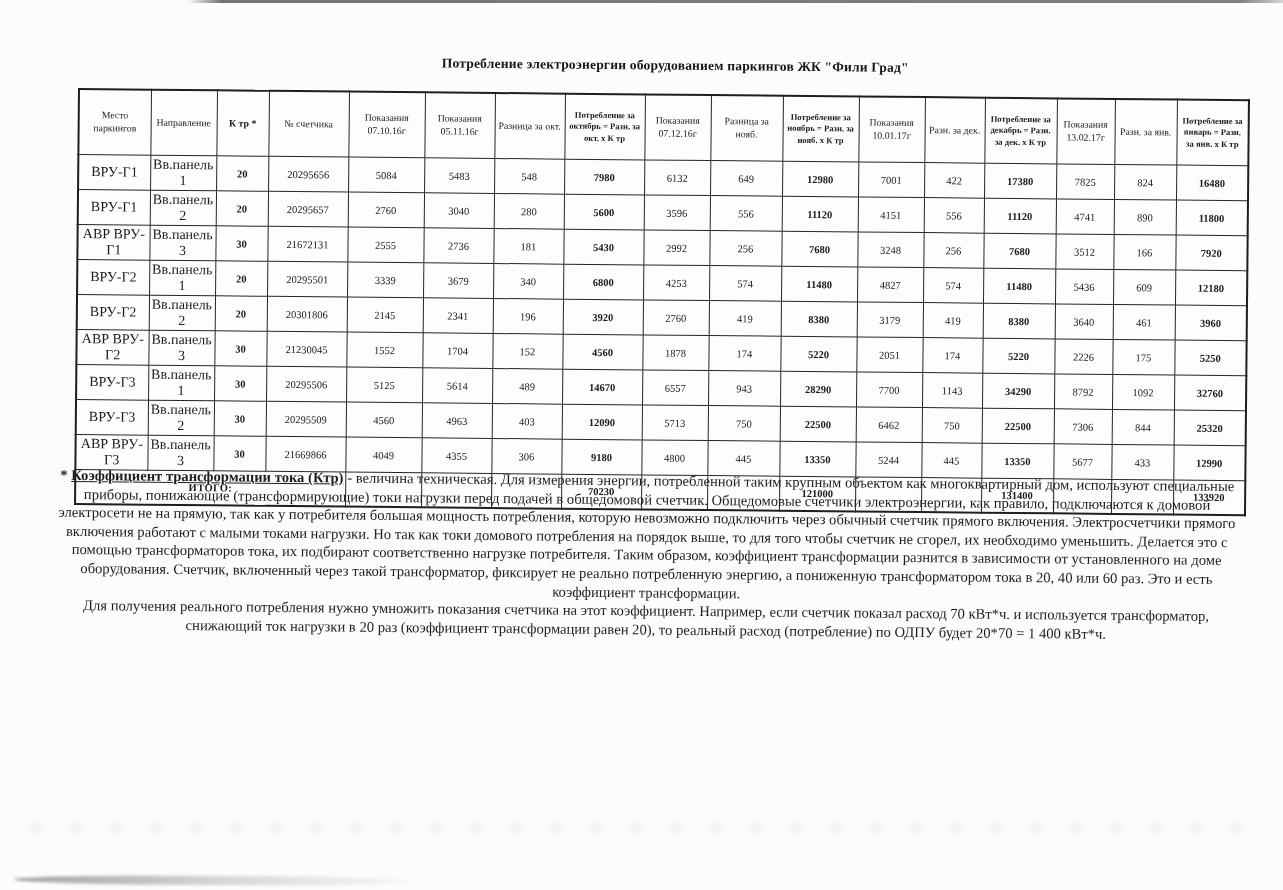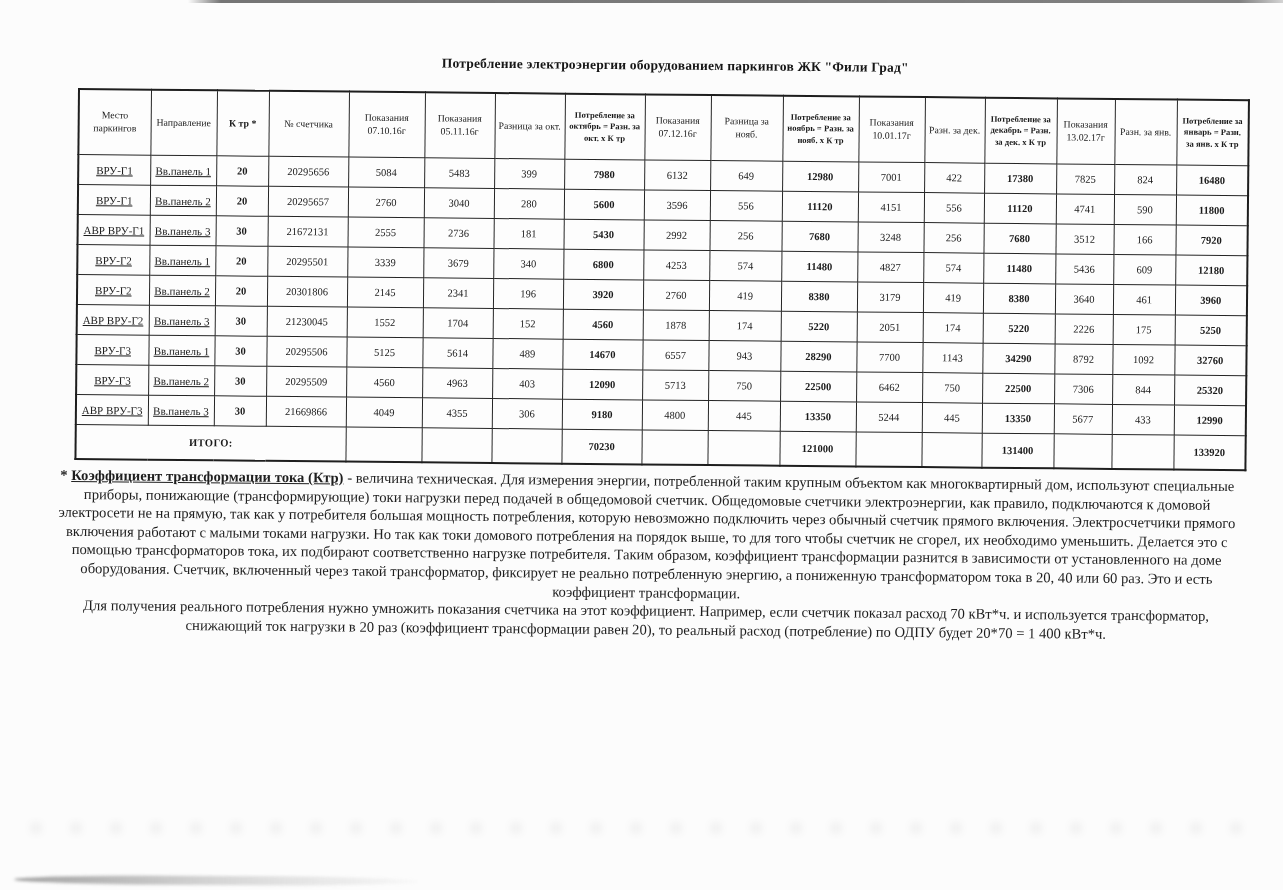--- a/index.html
+++ b/index.html
@@ -33,21 +33,21 @@
   table.meter th{
     height:60px;font-weight:normal;font-size:9.8px;line-height:1.3;
     text-align:center;vertical-align:middle;padding:2px 3px;color:#1a1a1a;
   }
   table.meter th.hb{font-weight:bold;}
   table.meter th.hsmall{font-size:8.6px;line-height:1.35;}
   table.meter td{
     height:27px;font-size:10.5px;text-align:center;vertical-align:middle;
     padding:1px 2px;color:#1b1b1b;
   }
-  table.meter td.place{font-size:11px;text-decoration:underline;}
+  table.meter td.place{font-size:14px;}
   table.meter td.b{font-weight:bold;}
   tr.totals td{height:31px;}
   td.totals-label{
     text-align:left;font-weight:bold;font-size:10.5px;padding-left:9px;letter-spacing:.4px;
   }
   
   .note{
     position:absolute;top:466px;left:55px;width:1192px;
     font-size:14.6px;line-height:18.6px;text-align:center;color:#1e1e1e;
   }
@@ -123,21 +123,21 @@
         </tr>
     </thead>
     <tbody id="body-rows">
         <tr>
           <td class="place">ВРУ-Г1</td>
           <td class="place">Вв.панель 1</td>
           <td class="b">20</td>
           <td>20295656</td>
           <td>5084</td>
           <td>5483</td>
-          <td>399</td>
+          <td>548</td>
           <td class="b">7980</td>
           <td>6132</td>
           <td>649</td>
           <td class="b">12980</td>
           <td>7001</td>
           <td>422</td>
           <td class="b">17380</td>
           <td>7825</td>
           <td>824</td>
           <td class="b">16480</td>
@@ -151,21 +151,21 @@
           <td>3040</td>
           <td>280</td>
           <td class="b">5600</td>
           <td>3596</td>
           <td>556</td>
           <td class="b">11120</td>
           <td>4151</td>
           <td>556</td>
           <td class="b">11120</td>
           <td>4741</td>
-          <td>590</td>
+          <td>890</td>
           <td class="b">11800</td>
         </tr>
         <tr>
           <td class="place">АВР ВРУ-Г1</td>
           <td class="place">Вв.панель 3</td>
           <td class="b">30</td>
           <td>21672131</td>
           <td>2555</td>
           <td>2736</td>
           <td>181</td>

